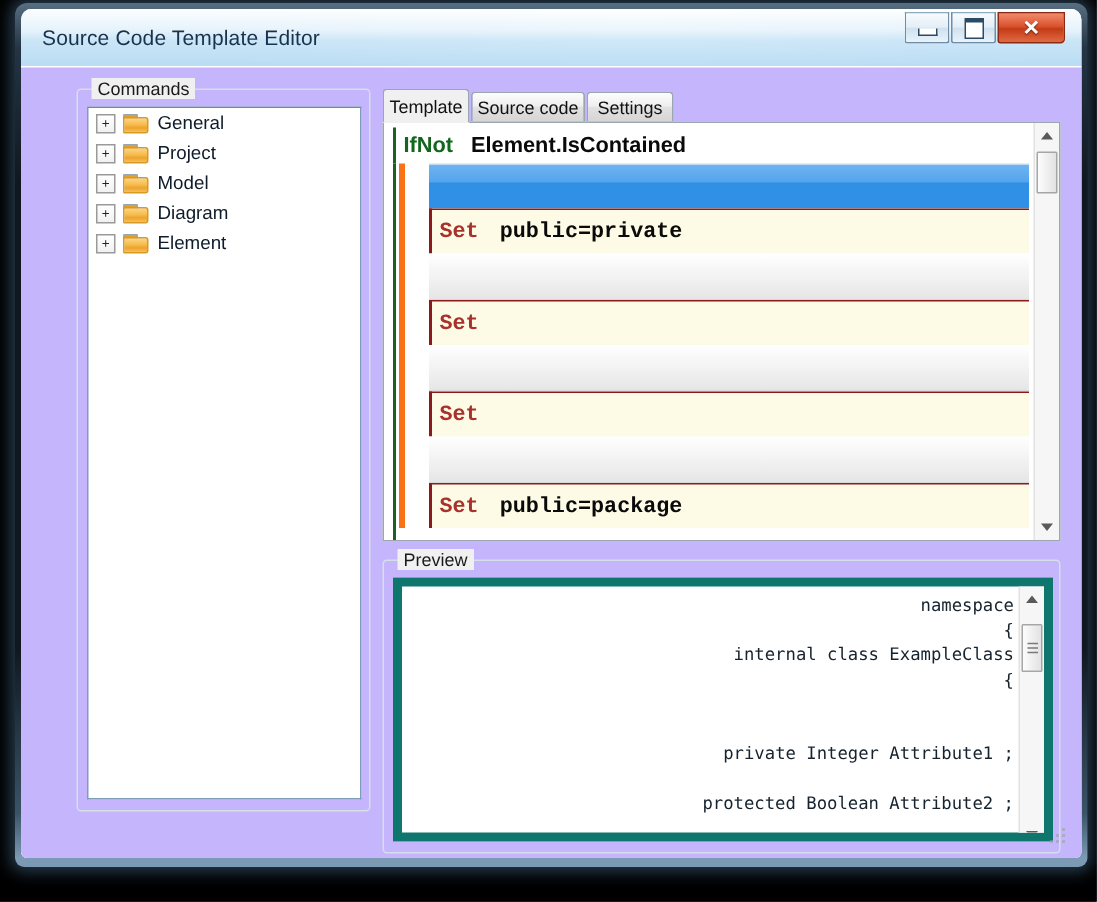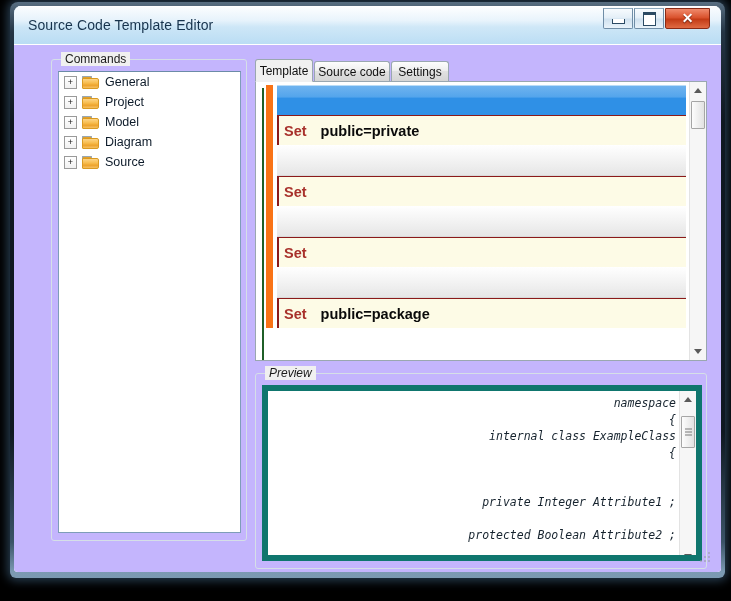--- a/index.html
+++ b/index.html
@@ -346,22 +346,23 @@
     font-weight: bold;
     margin-right: 12px;
   }
   .hdr-expr {
     color: #0a0a0a;
     font-size: 14.5px;
     font-weight: bold;
   }
   .tpl-indent {
     margin-left: 4px;
-    border-left: 7px solid #f97316;
-    padding-left: 4px;
+    border-left: 4px solid #f97316;
+    padding-left: 16px;
+    font-family: Liberation Mono, monospace;
   }
   .row-selected {
     height: 30px;
     background: linear-gradient(180deg,#6fb3ef 0%, #53a5ec 38%, #2f90e6 42%, #2f90e6 100%);
     border-top: 1px solid #b9dcf7;
     box-sizing: border-box;
   }
   .row-gap {
     height: 30px;
     background: linear-gradient(180deg,#ffffff 0%, #f4f4f4 45%, #e6e6e6 100%);
@@ -438,21 +439,20 @@
     background: #7a7a7a;
     margin-bottom: 2px;
   }
 
   
   #preview-group {
     left: 234px;
     top: 328px;
     width: 452px;
     height: 196px;
-    font-style: italic;
   }
   #preview-box {
     position: absolute;
     left: 6px;
     top: 11px;
     width: 440px;
     height: 176px;
     background: #ffffff;
     border: 6px solid #0f766e;
     box-sizing: border-box;
@@ -552,37 +552,41 @@
                   <i class="body"></i>
                 </span>
               <span class="tree-label">Diagram</span>
             </div>
             <div class="tree-item">
               <span class="expander">+</span>
               <span class="folder-icon">
                   <i class="tab"></i>
                   <i class="body"></i>
                 </span>
-              <span class="tree-label">Source</span>
+              <span class="tree-label">Element</span>
             </div>
           </div>
         </div>
 
         <div id="tabpanel">
           <div id="tabstrip">
             <div class="tab active" id="tab-template">Template</div>
             <div class="tab" id="tab-source">Source code</div>
             <div class="tab" id="tab-settings">Settings</div>
           </div>
 
           <div id="template-pane">
             <div id="template-scrollhost">
               <div id="block-rail"></div>
               <div id="tpl-rows">
 
+                <div class="tpl-header">
+                  <span class="kw-ifnot">IfNot</span>
+                  <span class="hdr-expr">Element.IsContained</span>
+                </div>
 
                 <div class="tpl-indent">
                   <div class="row-selected"></div>
                   <div class="row-set">
                     <span class="kw-set">Set</span>
                     <span class="set-expr">public=private</span>
                   </div>
                   <div class="row-gap"></div>
                   <div class="row-set">
                     <span class="kw-set">Set</span>

